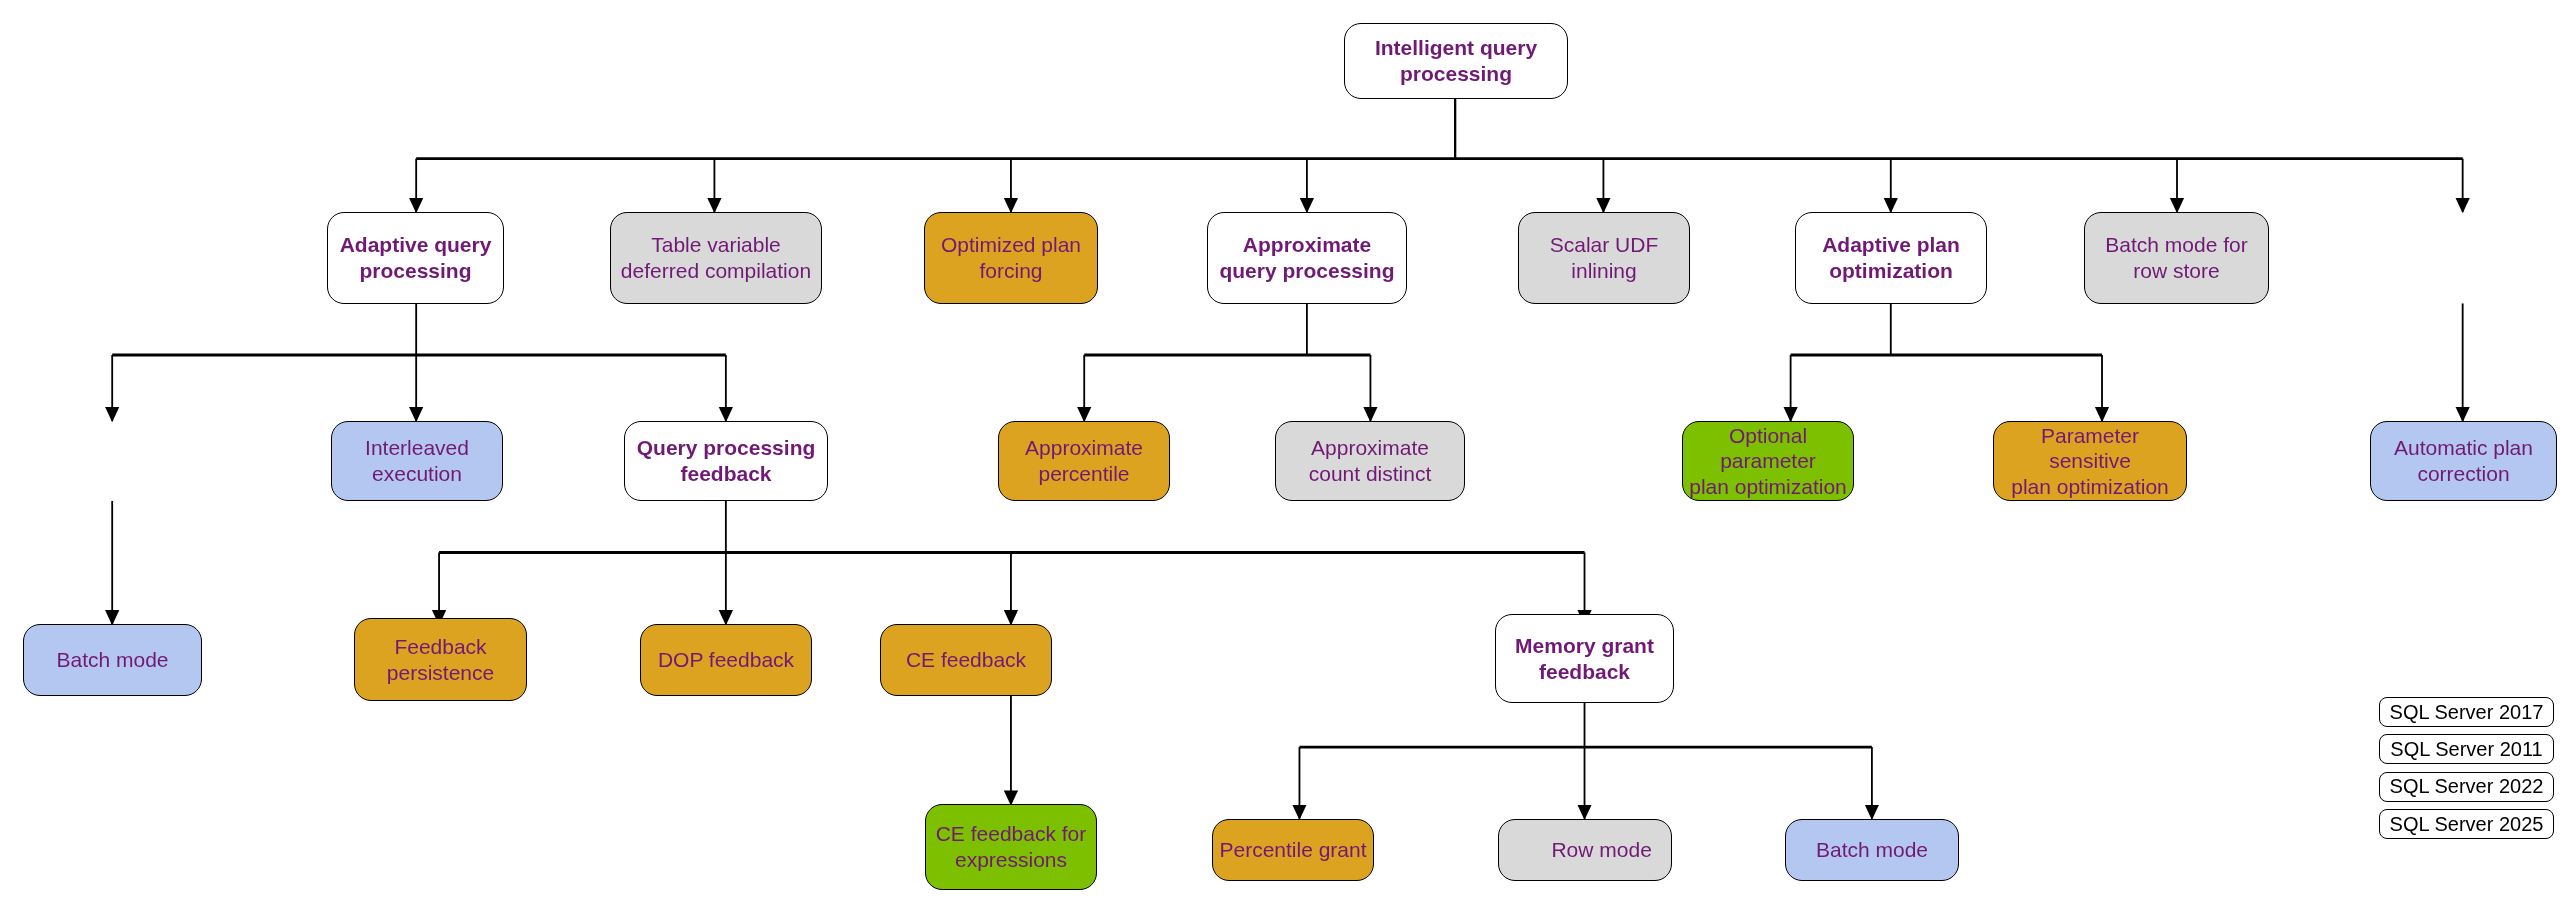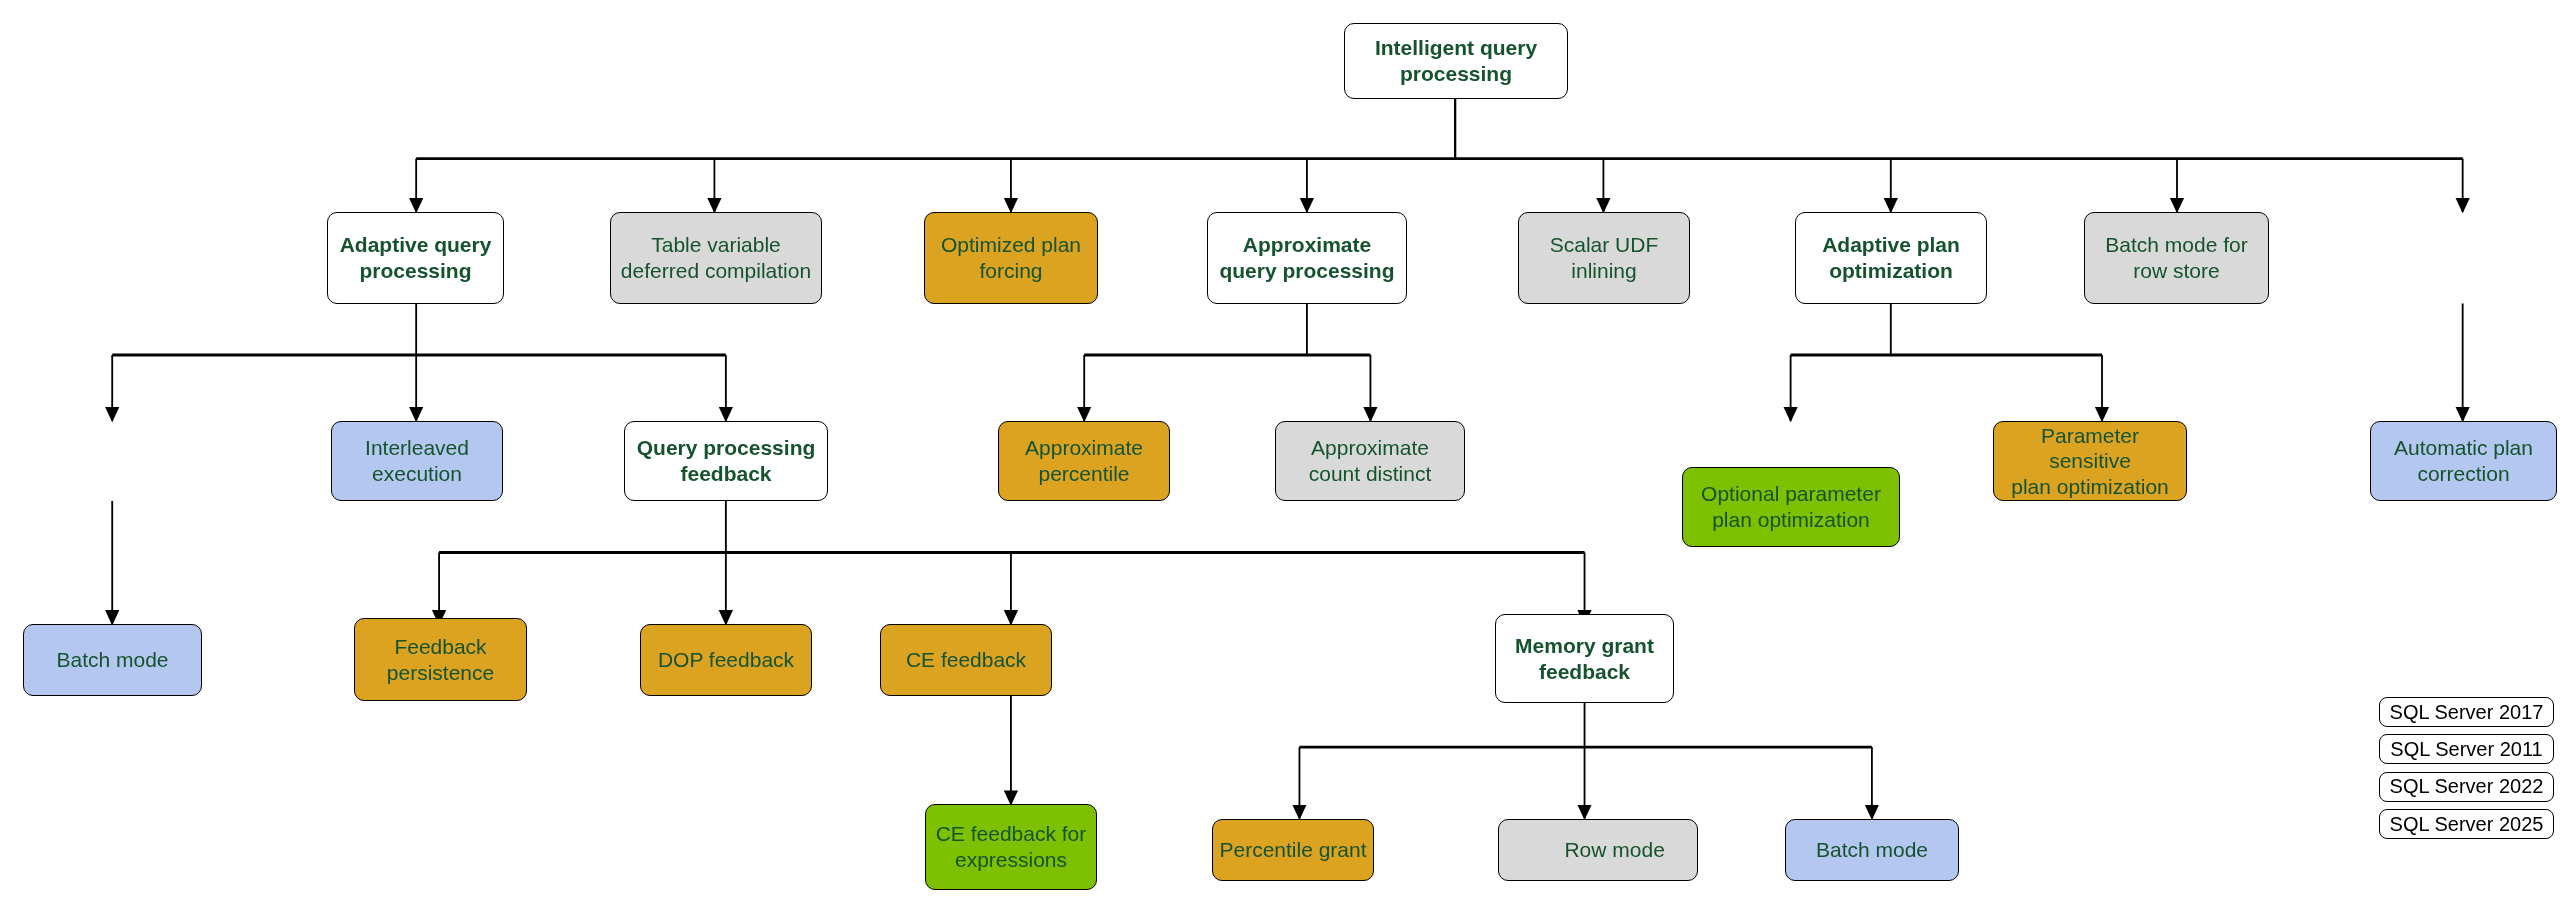--- a/index.html
+++ b/index.html
@@ -22,28 +22,28 @@
     left: 0;
     top: 0;
     width: 2576px;
     height: 916px;
     pointer-events: none;
   }
   .node {
     position: absolute;
     box-sizing: border-box;
     border: 1.7px solid #000000;
-    border-radius: 10px;
+    border-radius: 17px;
     background: #ffffff;
     display: flex;
     align-items: center;
     justify-content: center;
     text-align: center;
     line-height: 1.22;
-    color: #14532d;
+    color: #701a75;
     font-size: 21px;
     padding: 2.3px 5.7px;
     z-index: 3;
   }
   .node.bold { font-weight: bold; }
   .node.ss2017 { background: #b4c7f0; }
   .node.ss2019 { background: #d9d9d9; }
   .node.ss2022 { background: #dca321; }
   .node.ss2025 { background: #7cc000; }
   .node.plain  { background: #ffffff; }
@@ -136,33 +136,33 @@
   <div class="node ss2019" style="left:610px; top:212px; width:212px; height:92px;">Table variable<br>deferred compilation</div>
   <div class="node plain bold" style="left:1207px; top:212px; width:200px; height:92px;">Approximate<br>query processing</div>
   <div class="node ss2019" style="left:1518px; top:212px; width:172px; height:92px;">Scalar UDF<br>inlining</div>
   <div class="node plain bold" style="left:1795px; top:212px; width:192px; height:92px;">Adaptive plan<br>optimization</div>
   <div class="node ss2019" style="left:2084px; top:212px; width:185px; height:92px;">Batch mode for<br>row store</div>
 
   <div class="node ss2017" style="left:331px; top:421px; width:172px; height:80px;">Interleaved<br>execution</div>
   <div class="node plain bold" style="left:624px; top:421px; width:204px; height:80px;">Query processing<br>feedback</div>
   <div class="node ss2022" style="left:998px; top:421px; width:172px; height:80px;">Approximate<br>percentile</div>
   <div class="node ss2019" style="left:1275px; top:421px; width:190px; height:80px;">Approximate<br>count distinct</div>
-  <div class="node ss2025" style="left:1682px; top:421px; width:218px; height:80px;margin-top:46px;">Optional parameter<br>plan optimization</div>
+  <div class="node ss2025" style="left:1682px; top:421px; width:172px; height:80px;">Optional parameter<br>plan optimization</div>
   <div class="node ss2022" style="left:1993px; top:421px; width:194px; height:80px;">Parameter sensitive<br>plan optimization</div>
   <div class="node ss2017" style="left:2370px; top:421px; width:187px; height:80px;">Automatic plan<br>correction</div>
 
   <div class="node ss2017" style="left:23px; top:624px; width:179px; height:72px;">Batch mode</div>
   <div class="node ss2022" style="left:354px; top:618px; width:173px; height:83px;">Feedback<br>persistence</div>
   <div class="node ss2022" style="left:640px; top:624px; width:172px; height:72px;">DOP feedback</div>
   <div class="node ss2022" style="left:880px; top:624px; width:172px; height:72px;">CE feedback</div>
   <div class="node plain bold" style="left:1495px; top:614px; width:179px; height:89px;">Memory grant<br>feedback</div>
 
   <div class="node ss2025" style="left:925px; top:804px; width:172px; height:86px;">CE feedback for<br>expressions</div>
   <div class="node ss2022" style="left:1212px; top:819px; width:162px; height:62px;">Percentile grant</div>
-  <div class="node ss2019" style="left:1498px; top:819px; width:200px; height:62px;padding-left:39px;">Row mode</div>
+  <div class="node ss2019" style="left:1498px; top:819px; width:174px; height:62px;padding-left:39px;">Row mode</div>
   <div class="node ss2017" style="left:1785px; top:819px; width:174px; height:62px;">Batch mode</div>
 
   <div class="legend" style="left:2379px; top:697px;">
     <div class="legend-item ss2017">SQL Server 2017</div>
     <div class="legend-item ss2019">SQL Server 2011</div>
     <div class="legend-item ss2022">SQL Server 2022</div>
     <div class="legend-item ss2025">SQL Server 2025</div>
   </div>
 
 </div>

